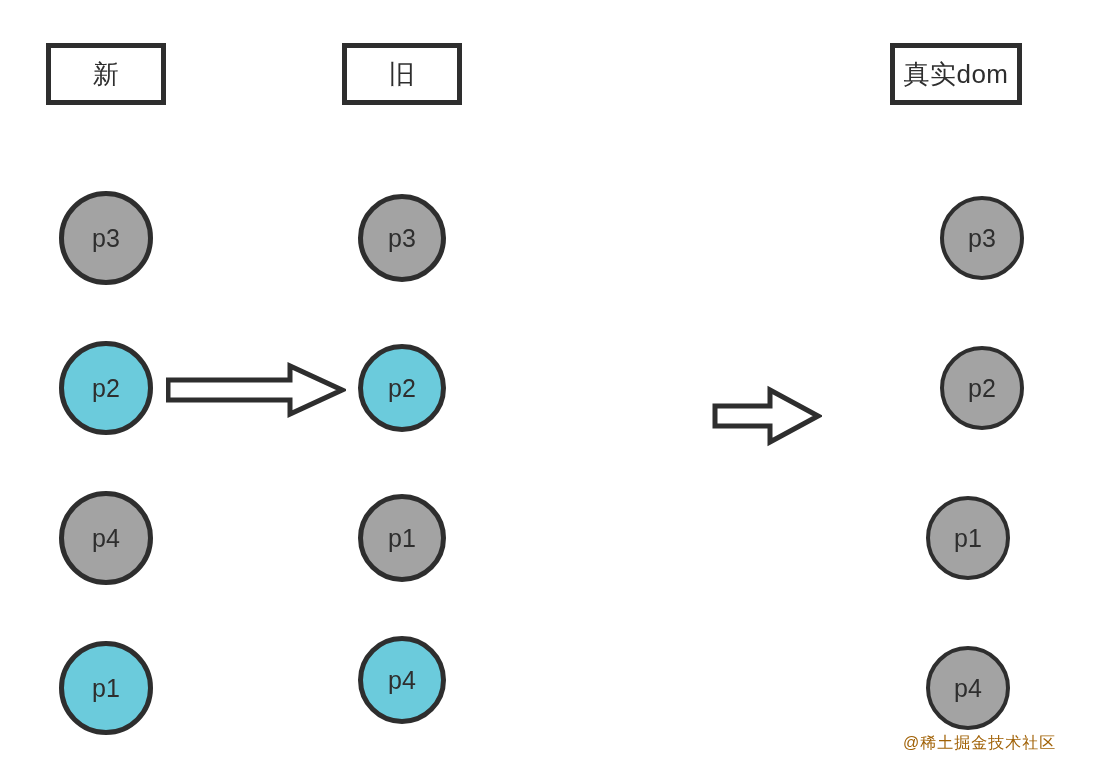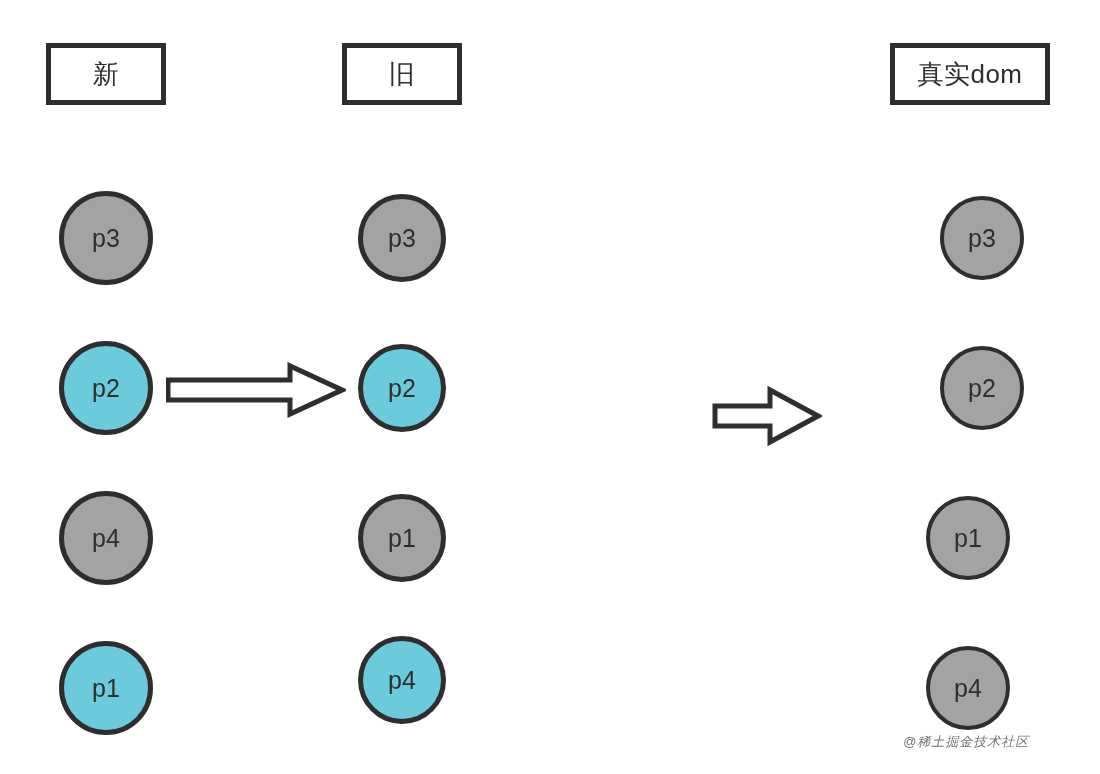--- a/index.html
+++ b/index.html
@@ -52,41 +52,40 @@
   .node-label {
     font-size: 25px;
     color: #2e2e2e;
     line-height: 1;
   }
   .arrow {
     position: absolute;
   }
   .watermark {
     position: absolute;
-    font-size: 13px;
-    color: #737373;
+    font-size: 16px;
+    color: #a16207;
     letter-spacing: 1px;
     white-space: nowrap;
-    font-style: italic;
   }
 </style>
 </head>
 <body>
 
 <div id="canvas">
 
   <div class="header-box" style="left:46px; top:43px; width:120px; height:62px;">
     <span class="header-label">新</span>
   </div>
 
   <div class="header-box" style="left:342px; top:43px; width:120px; height:62px;">
     <span class="header-label">旧</span>
   </div>
 
-  <div class="header-box" style="left:890px; top:43px; width:160px; height:62px;">
+  <div class="header-box" style="left:890px; top:43px; width:132px; height:62px;">
     <span class="header-label">真实dom</span>
   </div>
 
   <div class="node node-thick node-fill-white" style="left:59px; top:191px; width:94px; height:94px;">
     <span class="node-label">p3</span>
   </div>
   <div class="node node-thick" style="left:59px; top:341px; width:94px; height:94px; background:#6bcbdc;">
     <span class="node-label">p2</span>
   </div>
   <div class="node node-thick node-fill-white" style="left:59px; top:491px; width:94px; height:94px;">

